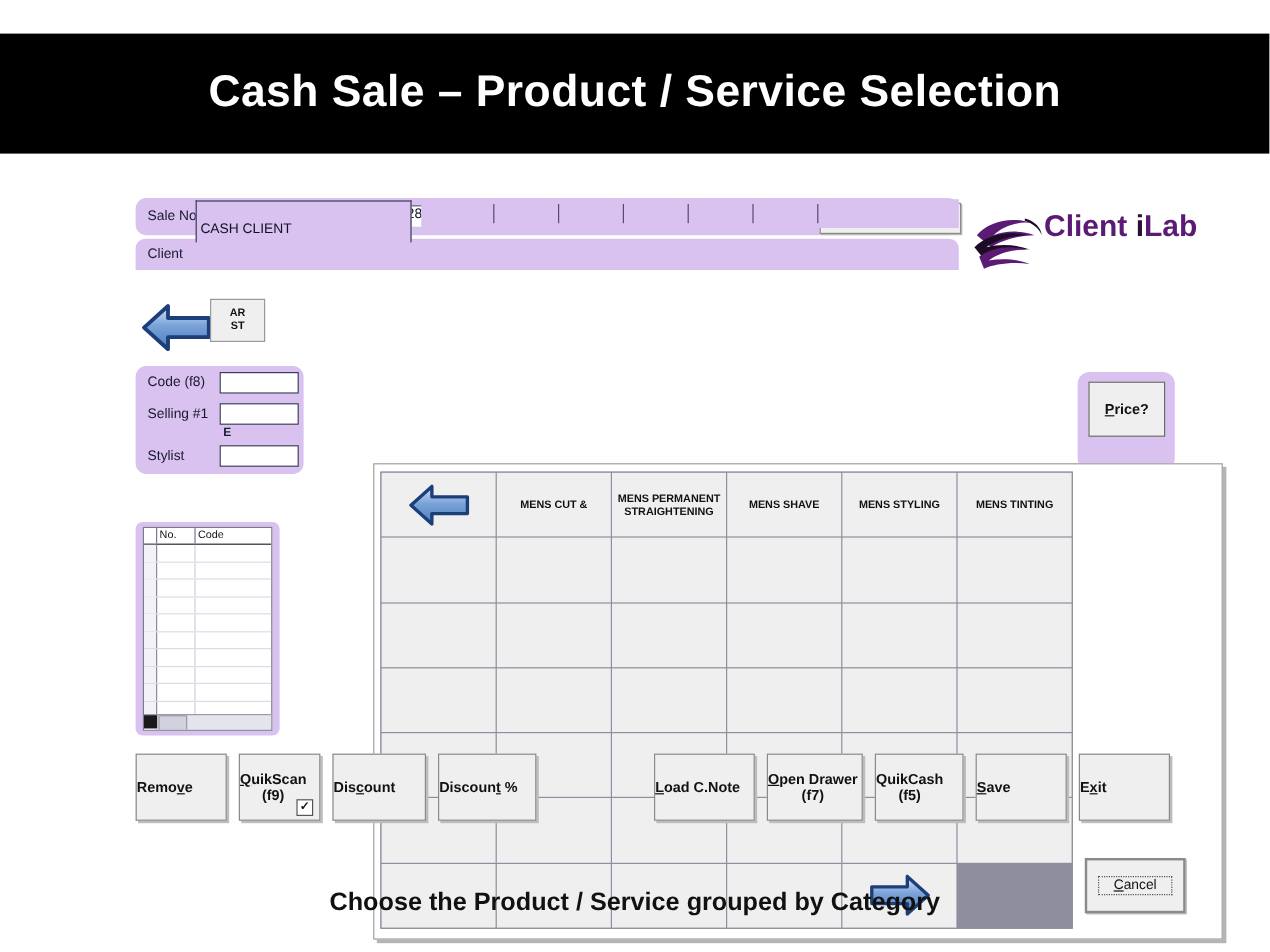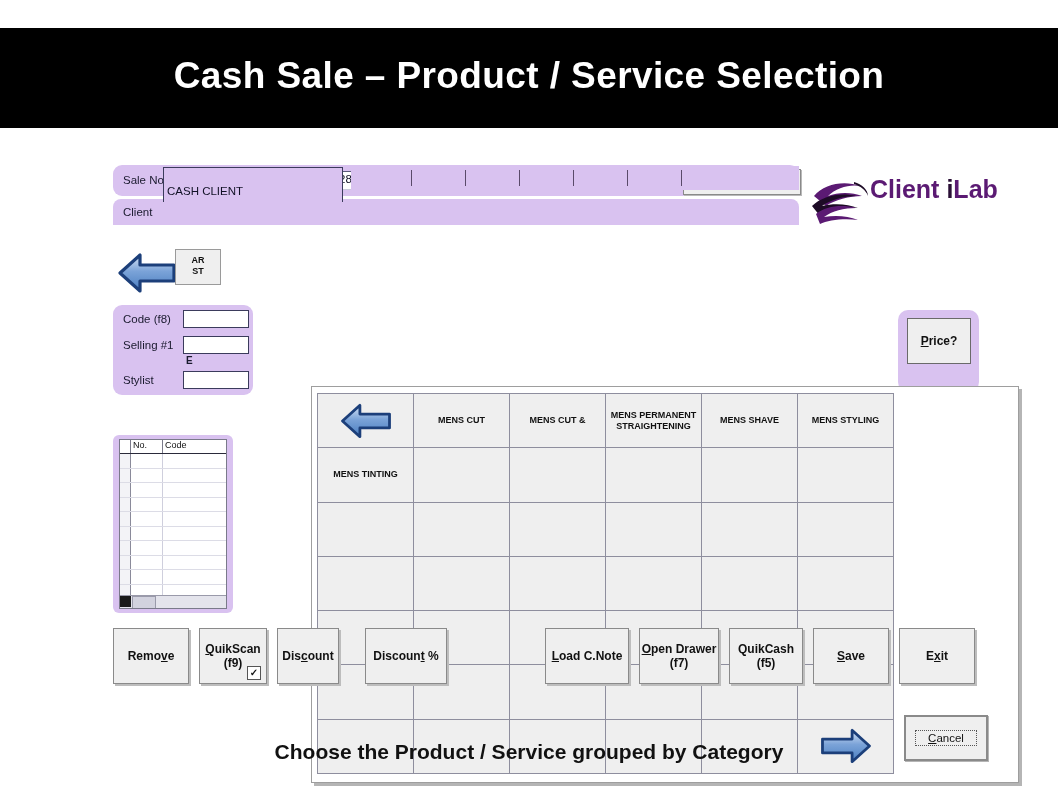--- a/index.html
+++ b/index.html
@@ -234,21 +234,21 @@
   }
 
   
   #buttonbar{
     position:absolute;left:113px;top:628px;width:866px;height:58px;
   }
   .bigbtn{
     position:absolute;top:0;height:56px;
     background:#efefef;border:1px solid #8a8a8a;
     box-shadow:2px 2px 0 #bdbdbd;
-    display:flex;align-items:center;justify-content:center;
+    display:flex;align-items:center;justify-content:flex-start;
     font-size:12px;font-weight:bold;color:#111;
     text-align:center;line-height:14px;
     box-sizing:border-box;
     font-family:"Liberation Sans", sans-serif;
   }
   #quikscan-check{
     position:absolute;right:5px;bottom:3px;width:12px;height:12px;
     background:#ffffff;border:1px solid #555;
     font-size:10px;line-height:11px;text-align:center;color:#111;
   }
@@ -429,21 +429,20 @@
             <defs>
               <linearGradient id="garrow-left-icon" x1="0" y1="0" x2="0" y2="1">
                 <stop offset="0%" stop-color="#d5e3f5"></stop>
                 <stop offset="45%" stop-color="#7ba3d8"></stop>
                 <stop offset="100%" stop-color="#4a7ec0"></stop>
               </linearGradient>
             </defs>
             <path d="M4 24 L24 6 L24 16 L58 16 L58 32 L24 32 L24 42 Z" fill="url(#garrow-left-icon)" stroke="#1c3f7a" stroke-width="3.2" stroke-linejoin="round"></path>
           </svg>
         </div>
-        <div class="cell">MENS CUT</div>
         <div class="cell">MENS CUT &amp;</div>
         <div class="cell">MENS PERMANENT STRAIGHTENING</div>
         <div class="cell">MENS SHAVE</div>
         <div class="cell">MENS STYLING</div>
         <div class="cell">MENS TINTING</div>
         <div class="cell"></div>
         <div class="cell"></div>
         <div class="cell"></div>
         <div class="cell"></div>
         <div class="cell"></div>
@@ -498,21 +497,21 @@
 </div>
 
 <div id="buttonbar">
     <div class="bigbtn" style="left: 0px; width: 76px;">
       <span>Remo<u>v</u>e</span>
     </div>
     <div class="bigbtn" style="left: 86px; width: 68px;">
       <span><u>Q</u>uikScan<br>(f9)</span>
       <div id="quikscan-check">✓</div>
     </div>
-    <div class="bigbtn" style="left: 164px; width: 62px;">
+    <div class="bigbtn" style="left: 164px; width: 78px;">
       <span>Dis<u>c</u>ount</span>
     </div>
     <div class="bigbtn" style="left: 252px; width: 82px;">
       <span>Discoun<u>t</u> %</span>
     </div>
     <div class="bigbtn" style="left: 432px; width: 84px;">
       <span><u>L</u>oad C.Note</span>
     </div>
     <div class="bigbtn" style="left: 526px; width: 80px;">
       <span><u>O</u>pen Drawer<br>(f7)</span>

